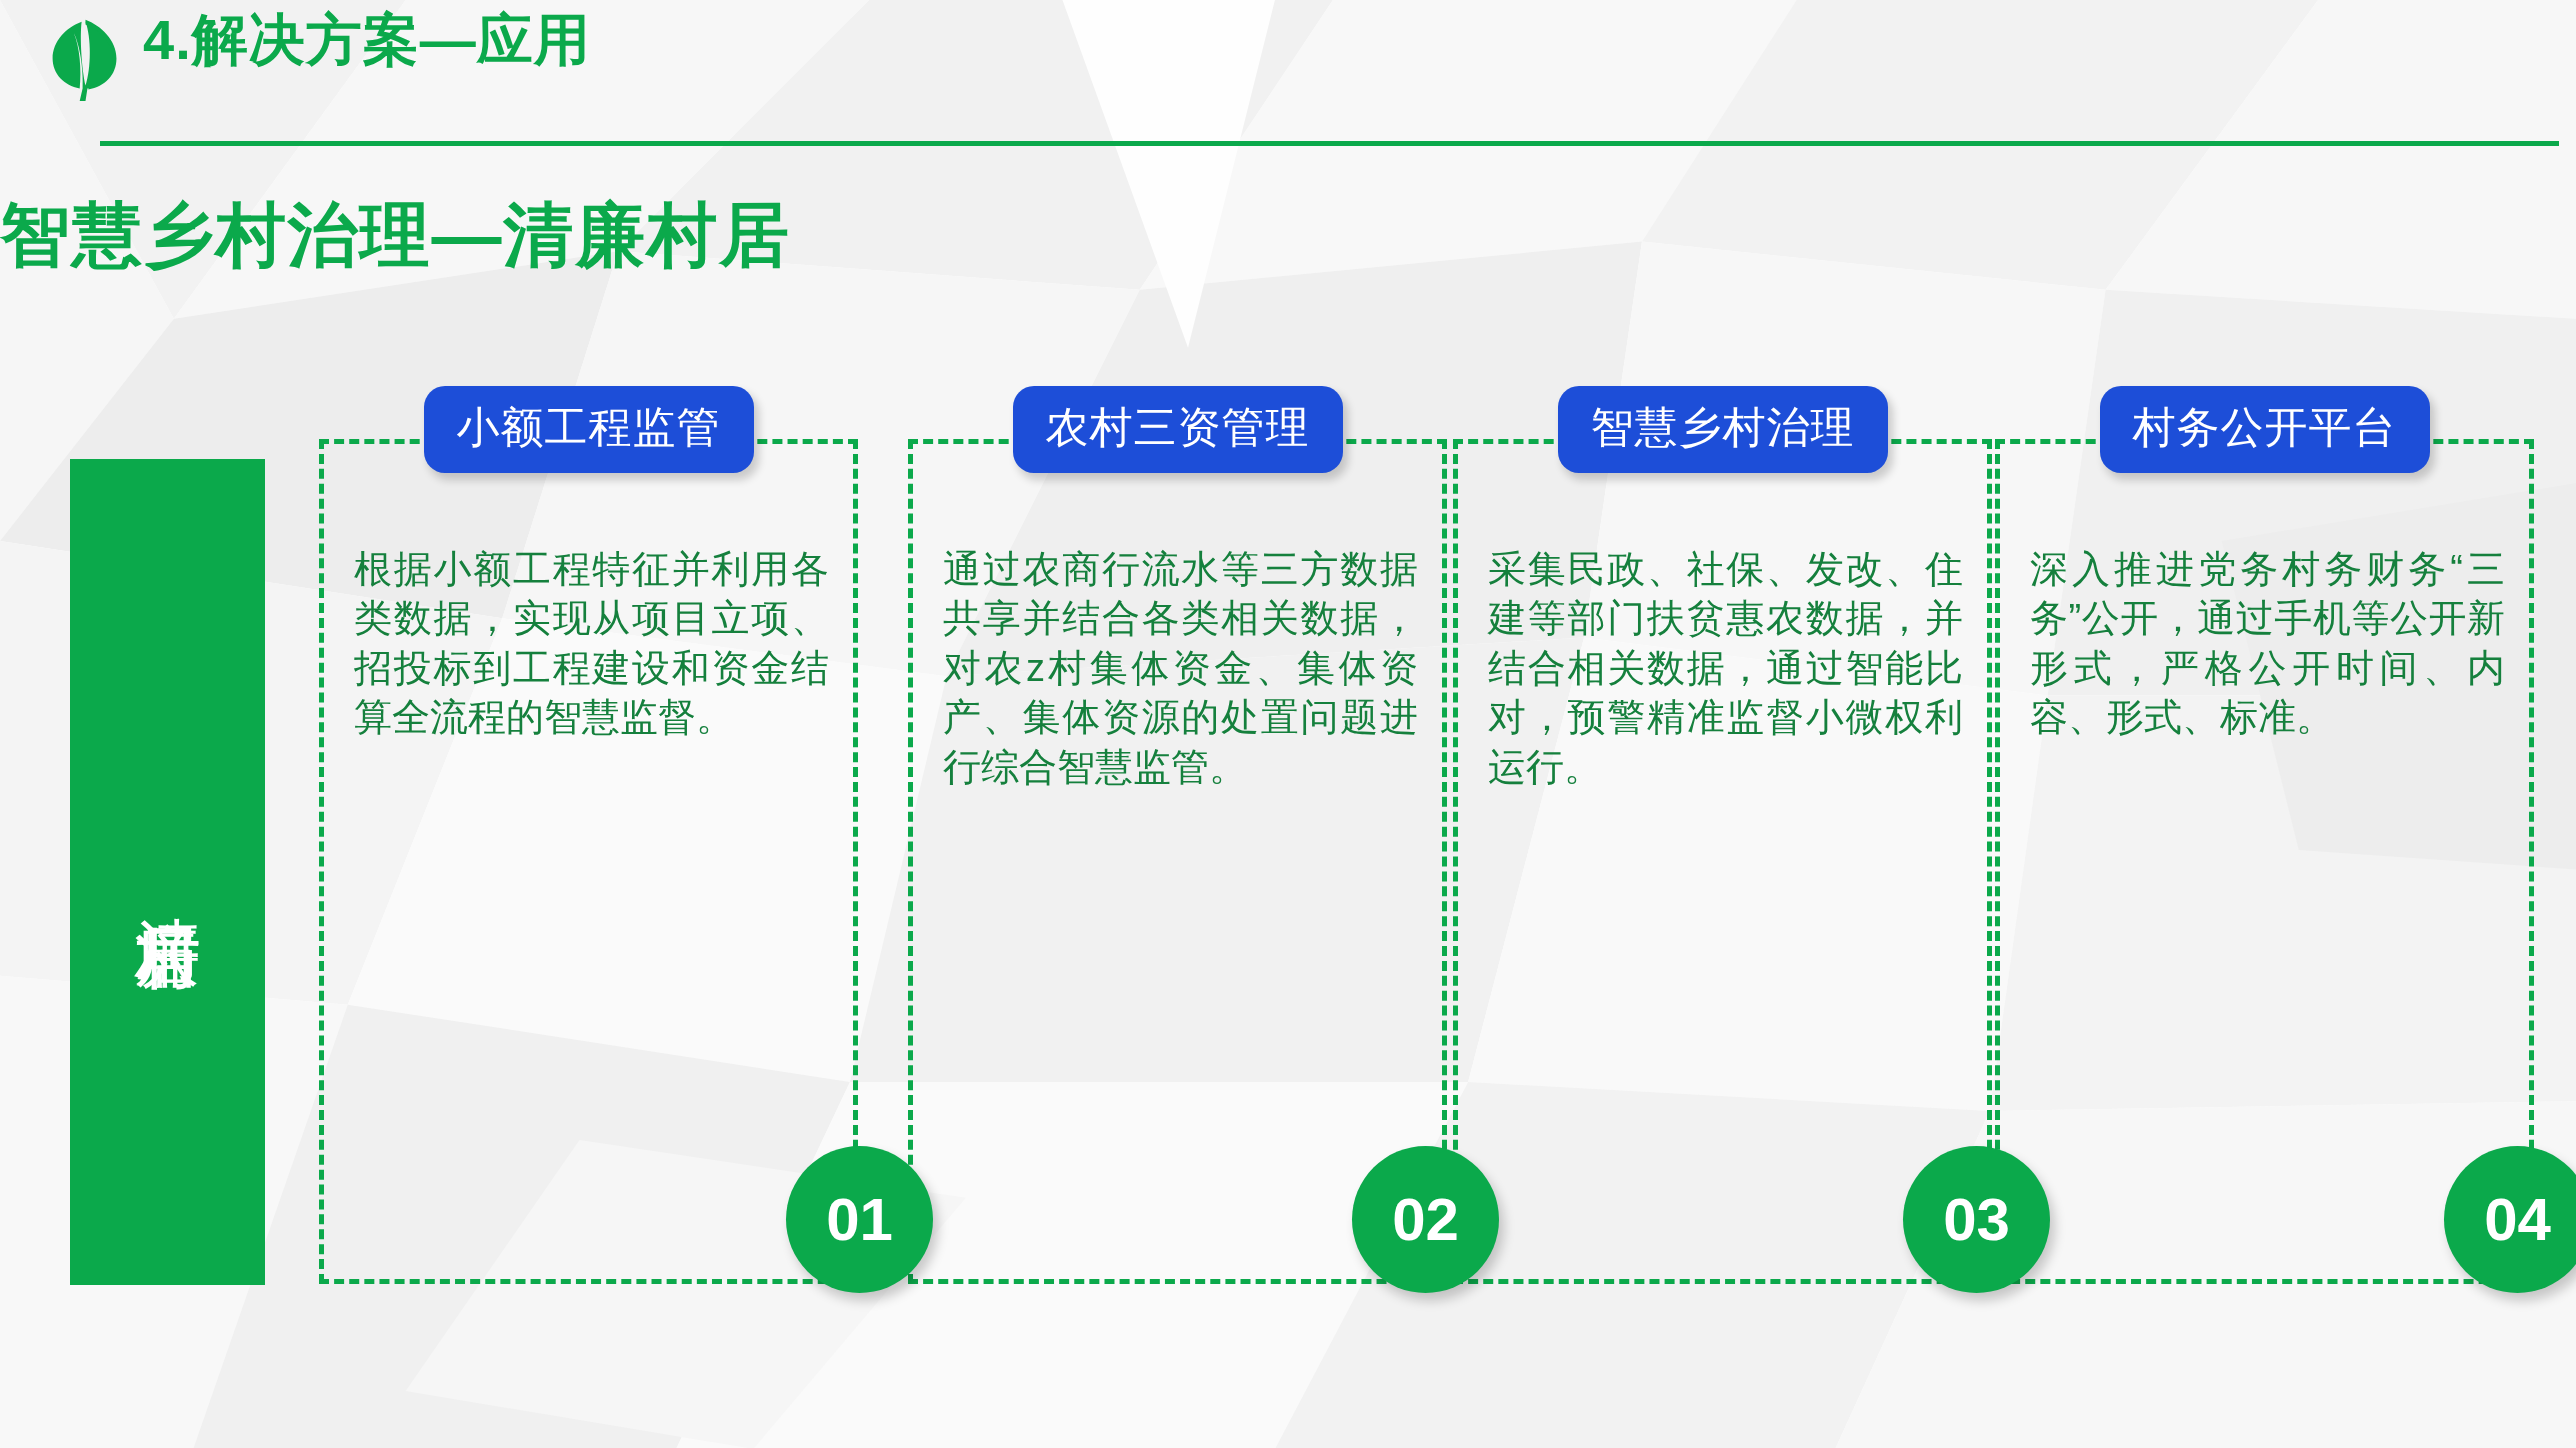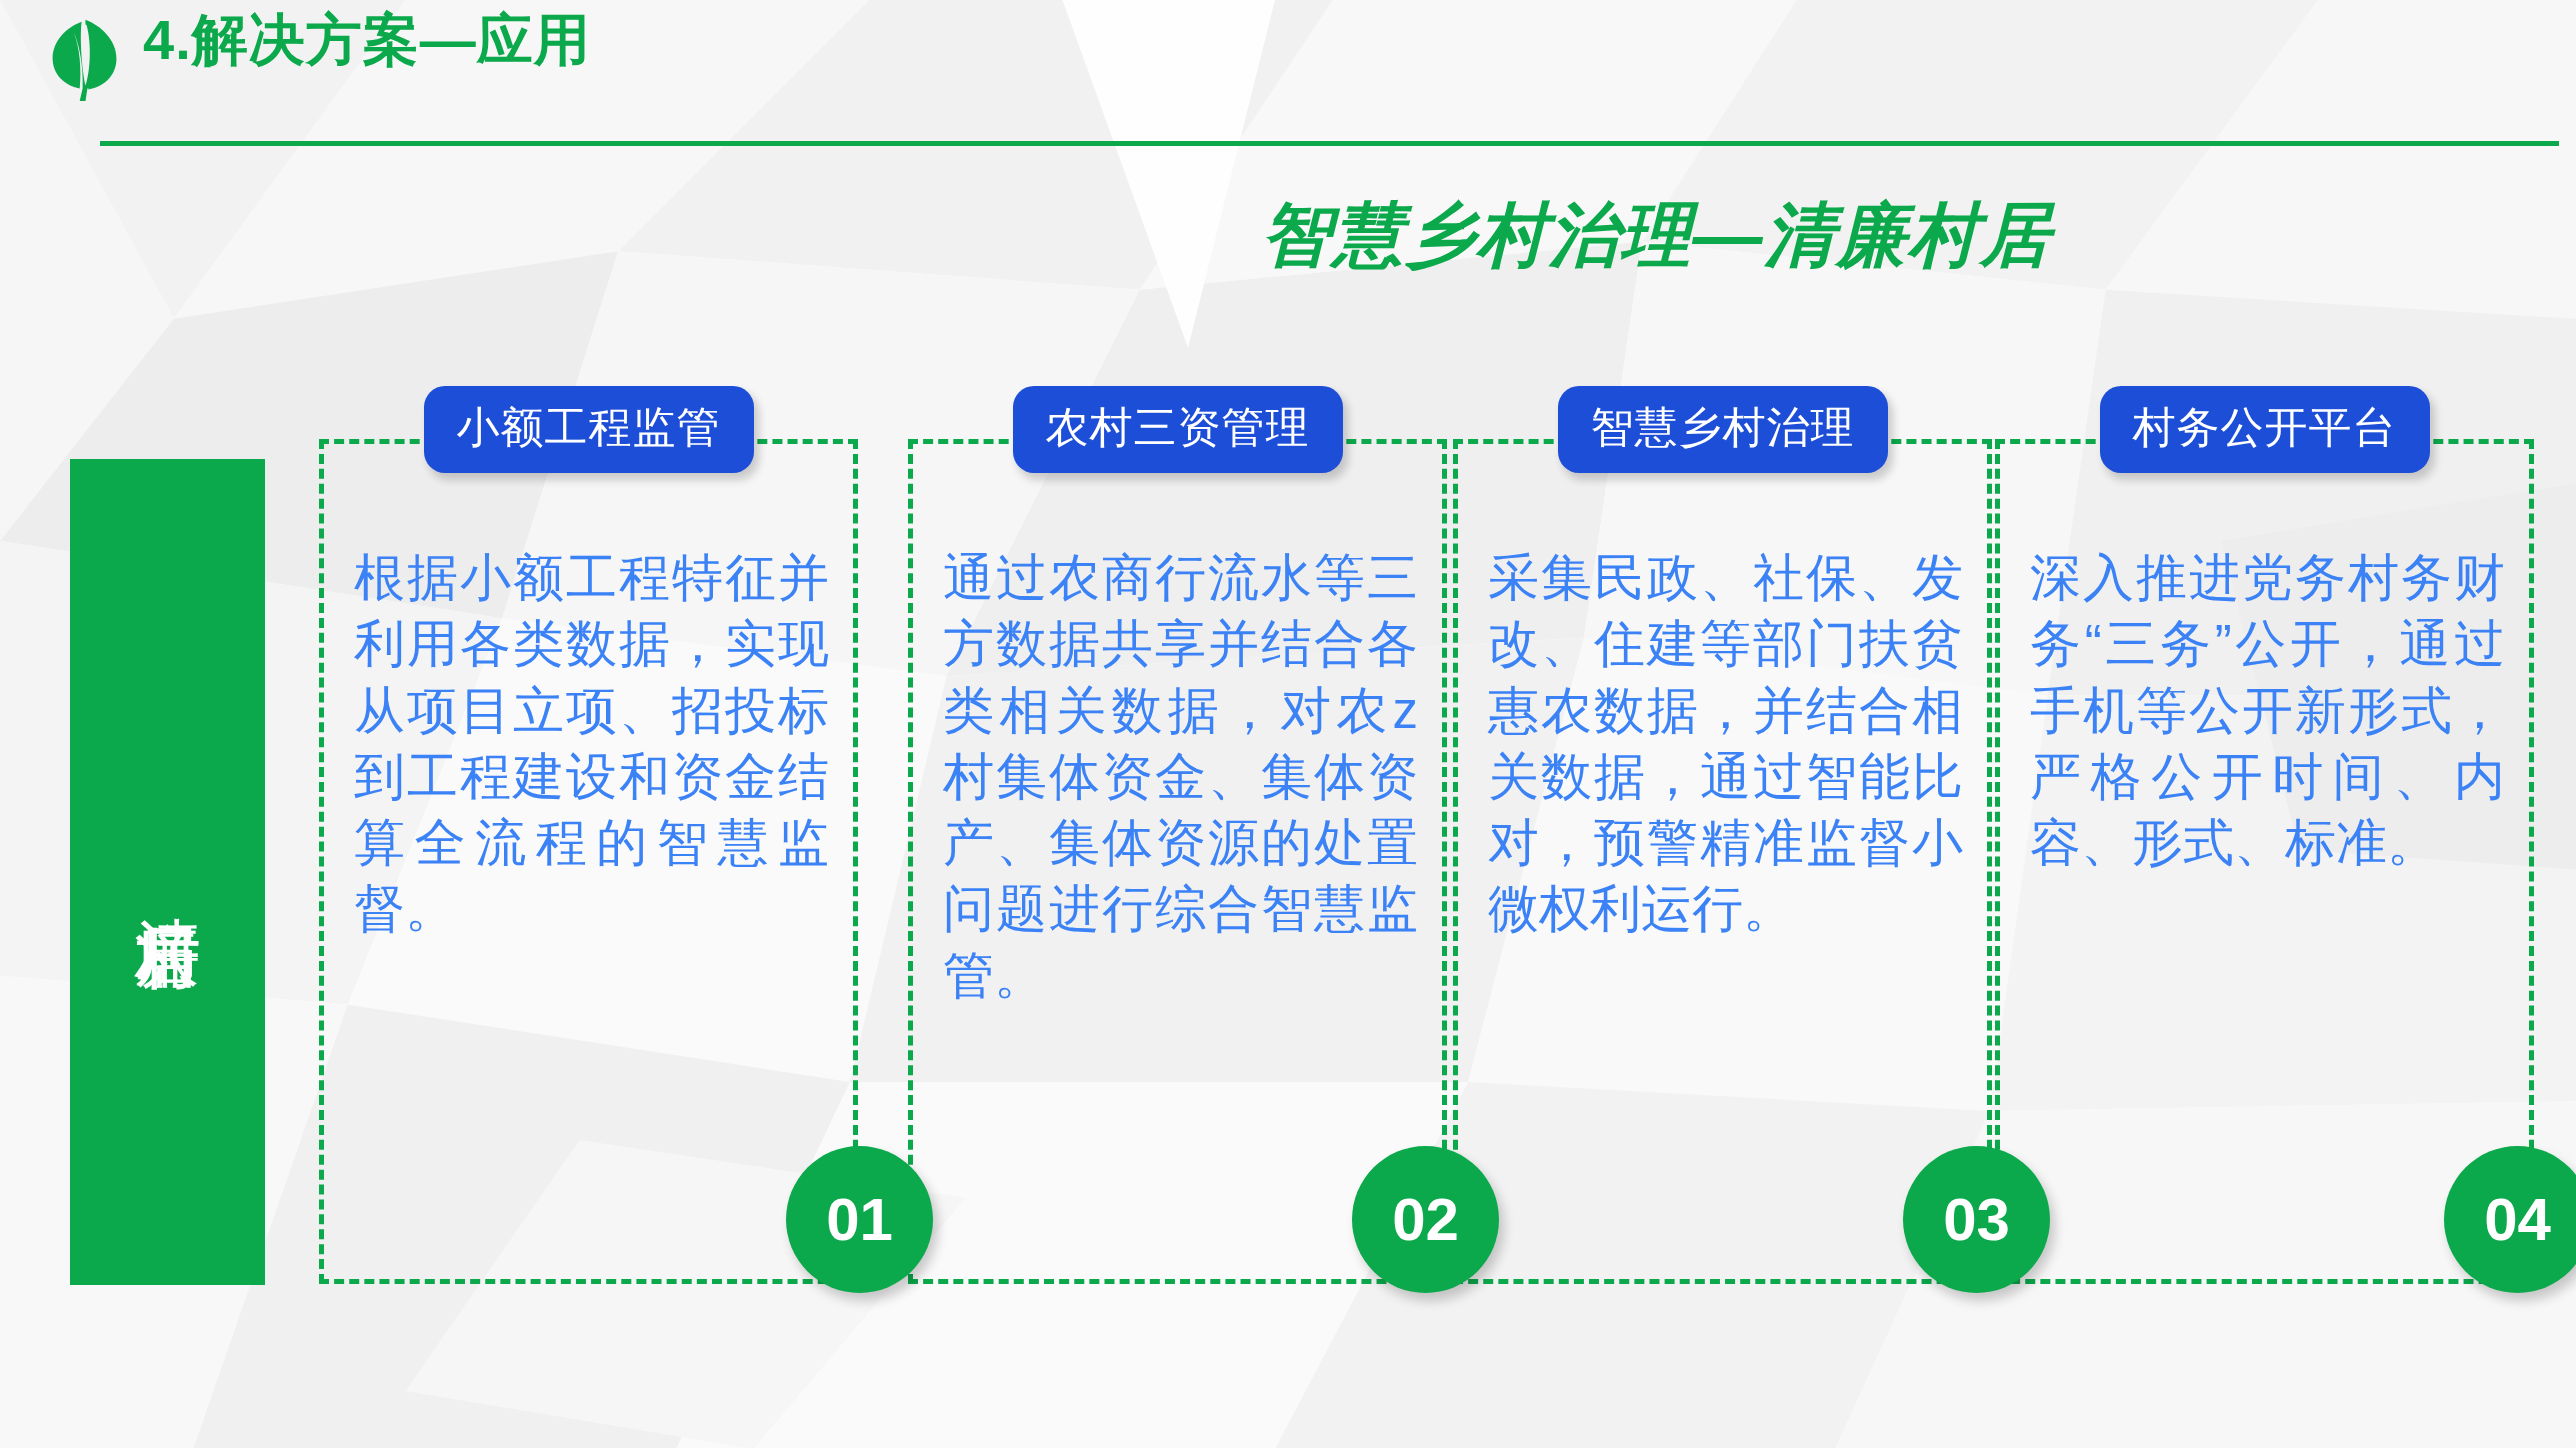--- a/index.html
+++ b/index.html
@@ -50,27 +50,26 @@
     left: 100px; top: 141px;
     width: 2459px; height: 4.8px;
     background: #0ba94b;
   }
 
   
   #subtitle {
     position: absolute;
     left: 0; top: 189px;
     width: 2052px;
-    text-align: right;
+    text-align: left;
     font-size: 70px;
     font-weight: bold;
     color: #0ba94b;
     letter-spacing: 1.9px;
     z-index: 5;
-    font-style: italic;
   }
 
   
   #left-panel {
     position: absolute;
     left: 70px; top: 459px;
     width: 195px; height: 826px;
     background: #0ba94b;
     z-index: 4;
     display: flex;
@@ -115,22 +114,22 @@
     letter-spacing: 1px;
     white-space: nowrap;
     box-shadow: 4.8px 6.8px 8.7px rgba(0,0,0,0.18);
     z-index: 6;
   }
   .card-body {
     position: absolute;
     left: 35px;
     right: 29px;
     top: 106px;
-    color: #3b82f6;
-    font-size: 51px;
+    color: #15803d;
+    font-size: 38px;
     line-height: 1.30;
     text-align: justify;
     text-justify: inter-character;
     letter-spacing: 0px;
   }
   .card-number {
     position: absolute;
     width: 147px;
     height: 147px;
     border-radius: 50%;

